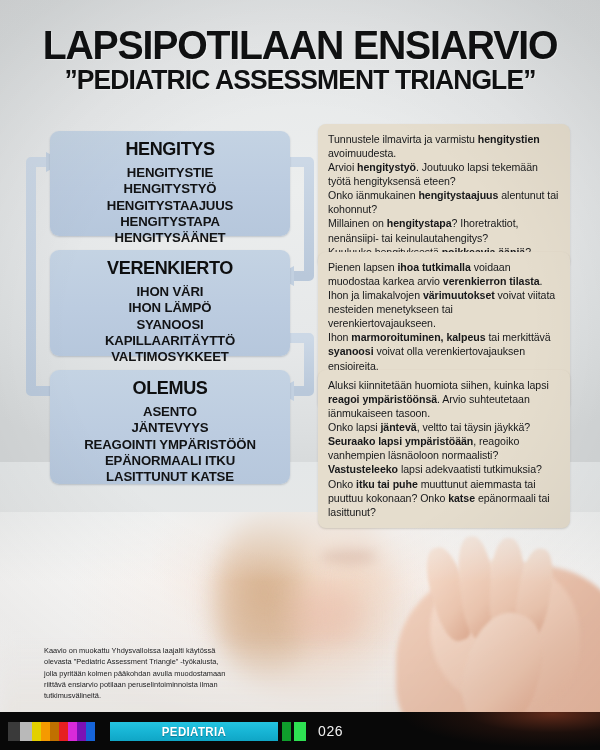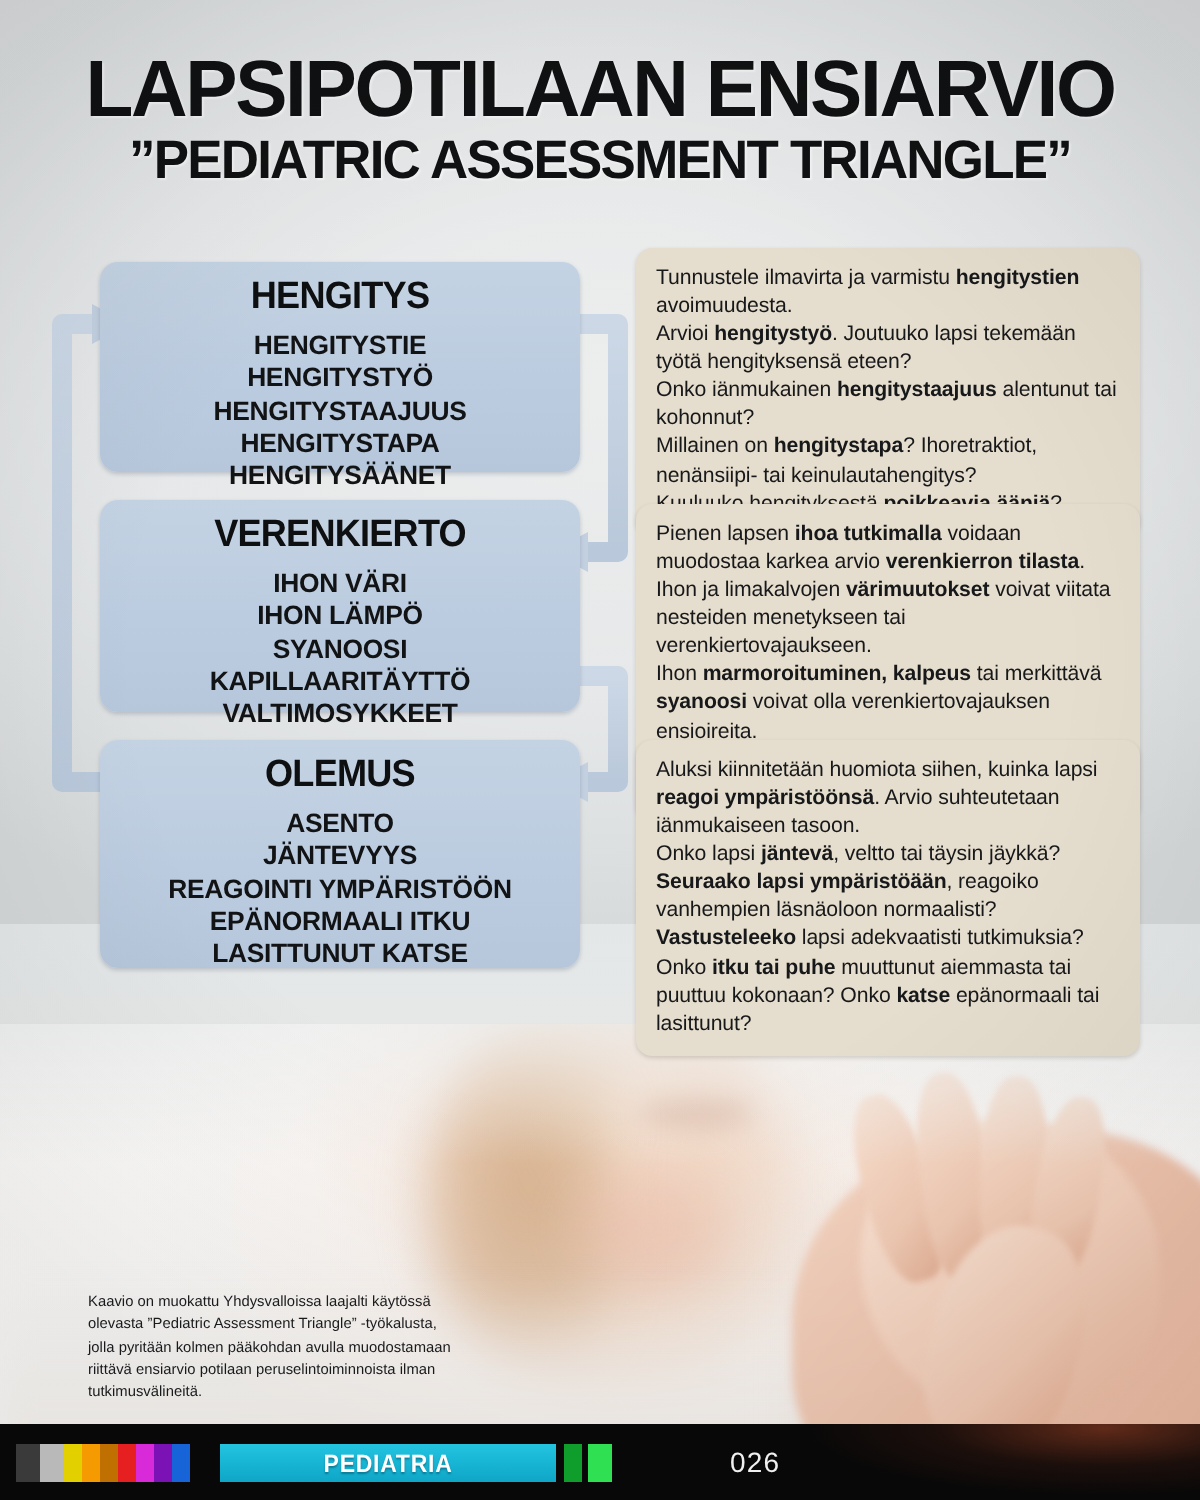--- a/index.html
+++ b/index.html
@@ -292,21 +292,20 @@
   .green-b {
     position: absolute; left: 294px; top: 10px;
     width: 12px; height: 19px; background: #2ee052;
   }
   .page-num {
     position: absolute;
     left: 318px; top: 11px;
     font-size: 14px;
     color: #f0f0f0;
     letter-spacing: 0.6px;
-    margin-left: 47px;
   }
   .brand {
     position: absolute;
     right: 10px; top: 7px;
     display: flex;
     align-items: center;
     gap: 5px;
   }
   .brand-mark { width: 17px; height: 17px; display: block; }
   .brand-text {

